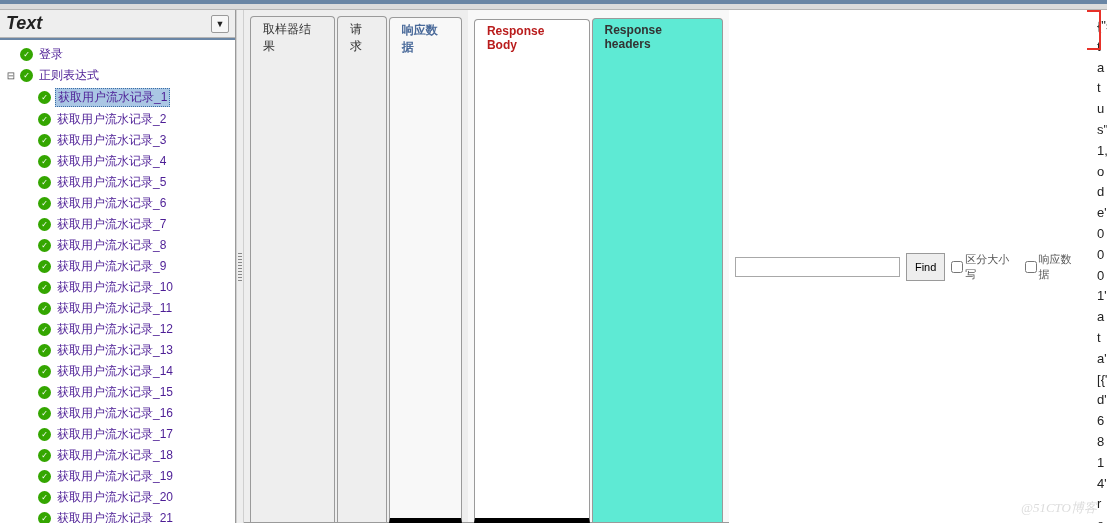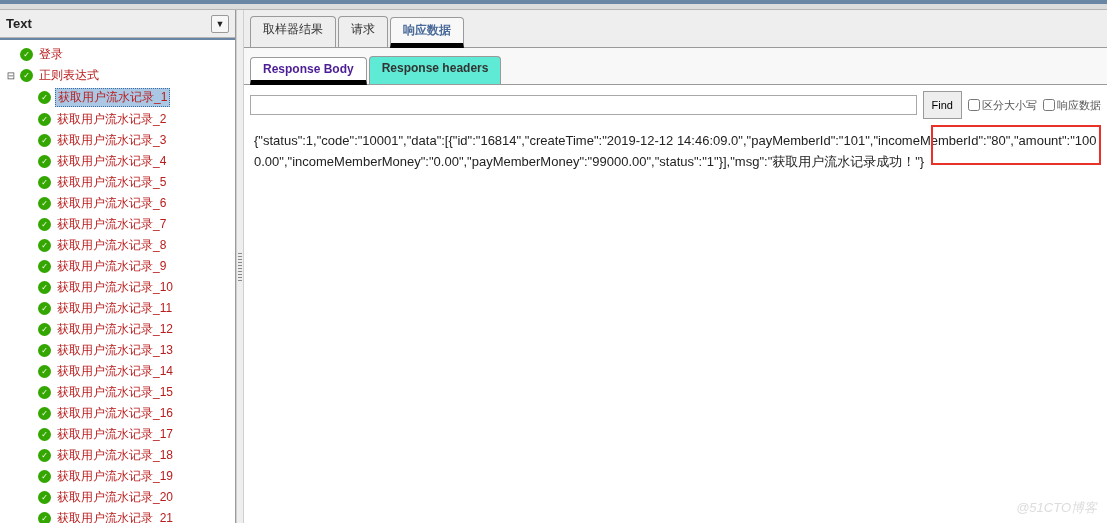--- a/index.html
+++ b/index.html
@@ -41,21 +41,22 @@
     display: flex;
     align-items: center;
     justify-content: space-between;
     padding: 4px 6px;
     border-bottom: 1px solid #b5b5b5;
     background: #eeeeee;
     height: 28px;
   }
   .left-header .title {
     font-weight: bold;
-    font-size: 13px;
+    font-size: 18px;
+    font-style: italic;
   }
   .dropdown-arrow {
     width: 18px; height: 18px;
     display:flex;align-items:center;justify-content:center;
     border:1px solid #9a9a9a;
     background:#f7f7f7;
     border-radius:2px;
     font-size:9px;
   }
   .tree {
@@ -89,21 +90,21 @@
     display:inline-flex;
     align-items:center;
     justify-content:center;
     color:#fff;
     font-size:8px;
     line-height:1;
     flex-shrink:0;
   }
   .tree-node .label {
     font-size:12px;
-    color:#b91c1c;
+    color:#4c1d95;
     padding:0 2px;
   }
   .tree-node.selected .label {
     background:#aac7e4;
     border:1px dotted #3a6ea5;
     padding:0 2px;
   }
   
   .splitter {
     width:8px;
@@ -115,21 +116,20 @@
     border-right:1px solid #cfcfcf;
   }
   .splitter .grip {
     width:4px;height:28px;
     background:repeating-linear-gradient(#888 0 1px,transparent 1px 3px);
   }
   
   .right-pane {
     flex:1;
     display:flex;
-    flex-direction:column;
     background:#eeeeee;
     min-width:0;
   }
   .tabs {
     display:flex;
     gap:2px;
     padding: 6px 6px 0 6px;
     border-bottom:1px solid #9a9a9a;
     background:#eeeeee;
   }
@@ -154,21 +154,21 @@
     padding-top:8px;
     background:#f8f8f8;
   }
   .tabs.sub .tab {
      font-weight:bold;
      color:#333;
      background:#5eead4;
   }
   .tabs.sub .tab.active {
     background:#ffffff;
-    color:#4c1d95;
+    color:#b91c1c;
   }
   .find-row {
     display:flex;
     align-items:center;
     gap:6px;
     padding:6px;
     background:#ffffff;
   }
   .find-input {
     flex:1;
@@ -209,20 +209,21 @@
     border:2px solid #e73129;
     pointer-events:none;
   }
   .watermark {
     position:absolute;
     right:10px;
     bottom:6px;
     font-size:13px;
     color:#dcdcdc;
     font-style:italic;
+    font-family:Liberation Serif, serif;
   }
 </style>
 </head>
 <body>
 
 <div class="app">
   <div class="toolbar-strip"></div>
   <div class="columns">
 
     <div class="left-pane">

